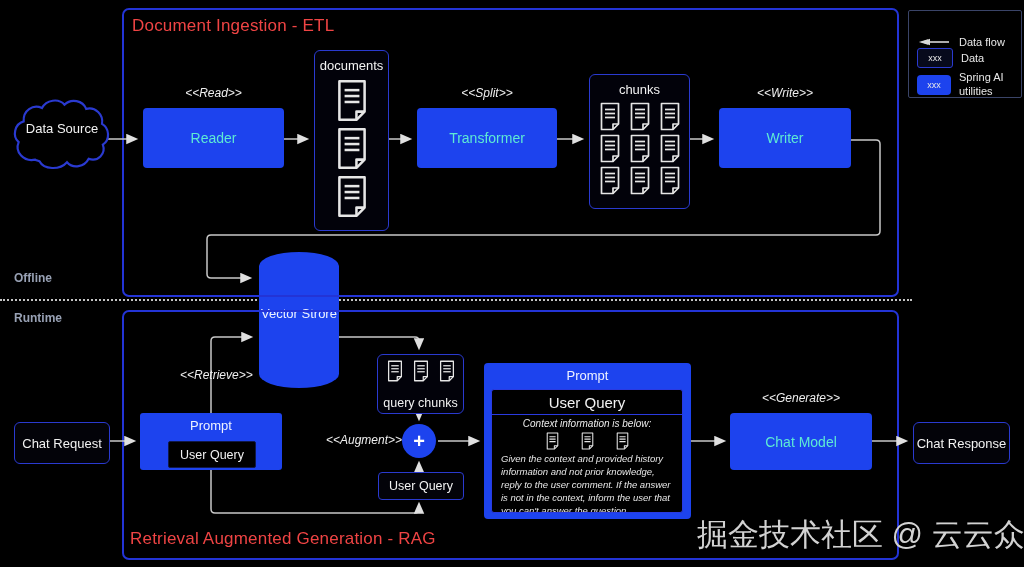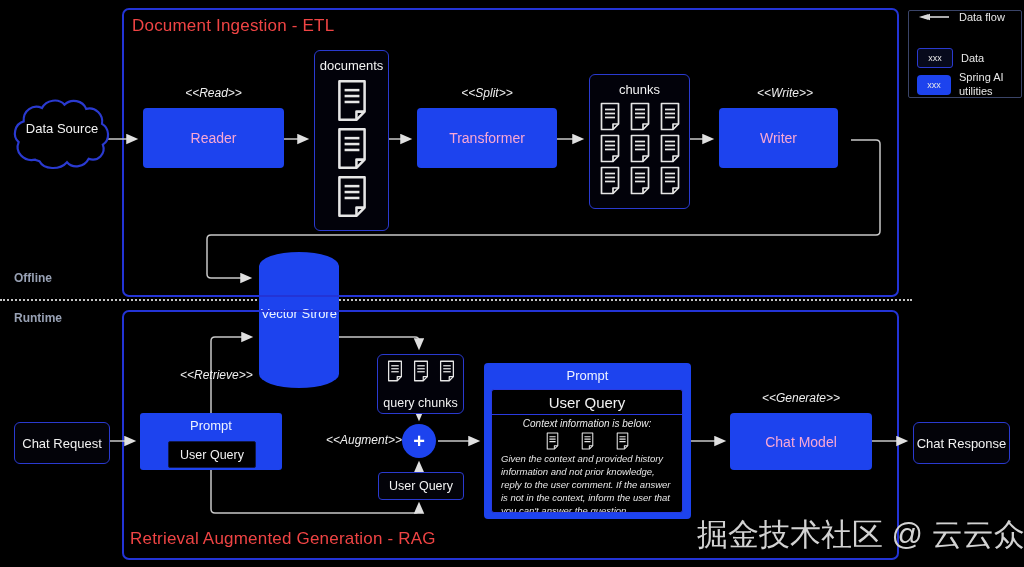--- a/index.html
+++ b/index.html
@@ -5,21 +5,21 @@
   html,body{margin:0;padding:0;background:#000;}
   .canvas{position:relative;width:1024px;height:567px;background:#000;overflow:hidden;
           font-family:"Liberation Sans","DejaVu Sans",sans-serif;color:#f0f0f0;}
 
   
   .frame{position:absolute;border:2px solid #2334d6;border-radius:7px;background:transparent;z-index:3;}
   .frame-title{position:absolute;font-size:17px;color:#ef4444;z-index:4;letter-spacing:.2px;}
 
   
   .bluebox{position:absolute;background:#1d43ee;border-radius:4px;display:flex;align-items:center;
-           justify-content:center;color:#f9a8d4;font-size:14px;z-index:5;}
+           justify-content:center;color:#5eead4;font-size:14px;z-index:5;}
 
   
   .darkbox{position:absolute;background:#030309;border:1.5px solid #2a3ad0;border-radius:6px;
            display:flex;align-items:center;justify-content:center;font-size:13px;color:#f2f2f2;z-index:5;}
 
   .stereotype{position:absolute;font-style:italic;font-size:12px;color:#eeeeee;text-align:center;z-index:5;}
 
   
   .icon-panel{position:absolute;background:#02020a;border:1.5px solid #2a3ad0;border-radius:6px;z-index:5;
               display:flex;flex-direction:column;align-items:center;}
@@ -87,21 +87,21 @@
   </svg>
   <div class="cylinder-label">Vector Strore</div>
 
   <div class="frame" style="left:122px;top:8px;width:773px;height:285px;"></div>
   <div class="frame-title" style="left:132px;top:16px;">Document Ingestion - ETL</div>
 
   <div class="frame" style="left:122px;top:310px;width:773px;height:246px;"></div>
   <div class="frame-title" style="left:130px;top:529px;">Retrieval Augmented Generation - RAG</div>
 
   <div class="legend">
-    <div class="legend-row" style="top:0;text-align:right;">
+    <div class="legend-row" style="top:25px;text-align:right;">
       <svg width="34" height="10">
         <path d="M32,5 H12" stroke="#d8d8d8" stroke-width="1.6"></path>
         <path d="M12,5 L22,2 L22,8 Z" fill="#d8d8d8" transform="translate(-10,0) scale(0.9) translate(1.2,0.6)"></path>
         <path d="M4,5 L13,1.8 L13,8.2 Z" fill="#d8d8d8"></path>
       </svg>
       <span>Data flow</span>
     </div>
     <div class="legend-row" style="top:37px;">
       <span class="legend-chip chip-dark">xxx</span>
       <span>Data</span>
@@ -251,21 +251,21 @@
       <path d="M20.5,22 H15 V27.5"></path>
       <line x1="7" y1="7.5" x2="17" y2="7.5"></line>
       <line x1="7" y1="11.5" x2="17" y2="11.5"></line>
       <line x1="7" y1="15.5" x2="17" y2="15.5"></line>
     </g>
   </svg>
 </div>
   </div>
 
   <div class="stereotype" style="left:719px;top:86px;width:132px;">&lt;&lt;Write&gt;&gt;</div>
-  <div class="bluebox" style="left:719px;top:108px;width:119px;height:60px;">Writer</div>
+  <div class="bluebox" style="left:719px;top:108px;width:132px;height:60px;">Writer</div>
 
   <div class="phase-label" style="left:14px;top:271px;">Offline</div>
   <div class="phase-label" style="left:14px;top:311px;">Runtime</div>
 
   <div class="darkbox" style="left:14px;top:422px;width:94px;height:40px;">Chat Request</div>
 
   <div class="stereotype" style="left:180px;top:368px;">&lt;&lt;Retrieve&gt;&gt;</div>
 
   <div class="prompt-sm">
     <div class="prompt-sm-title">Prompt</div>

